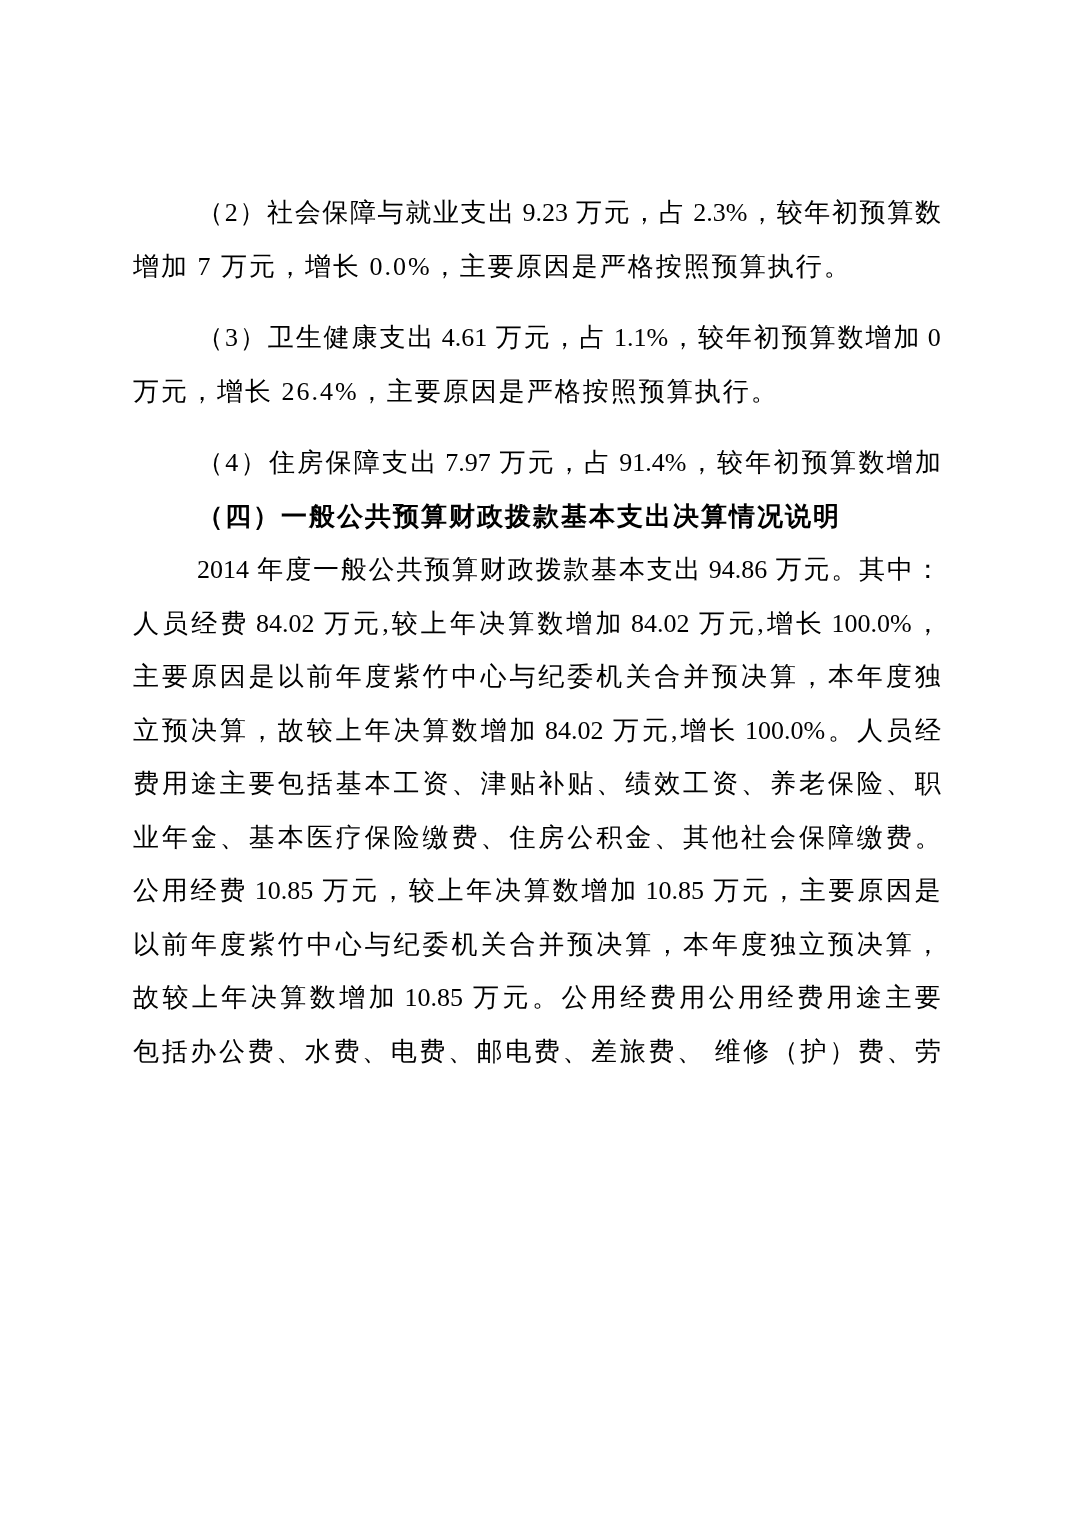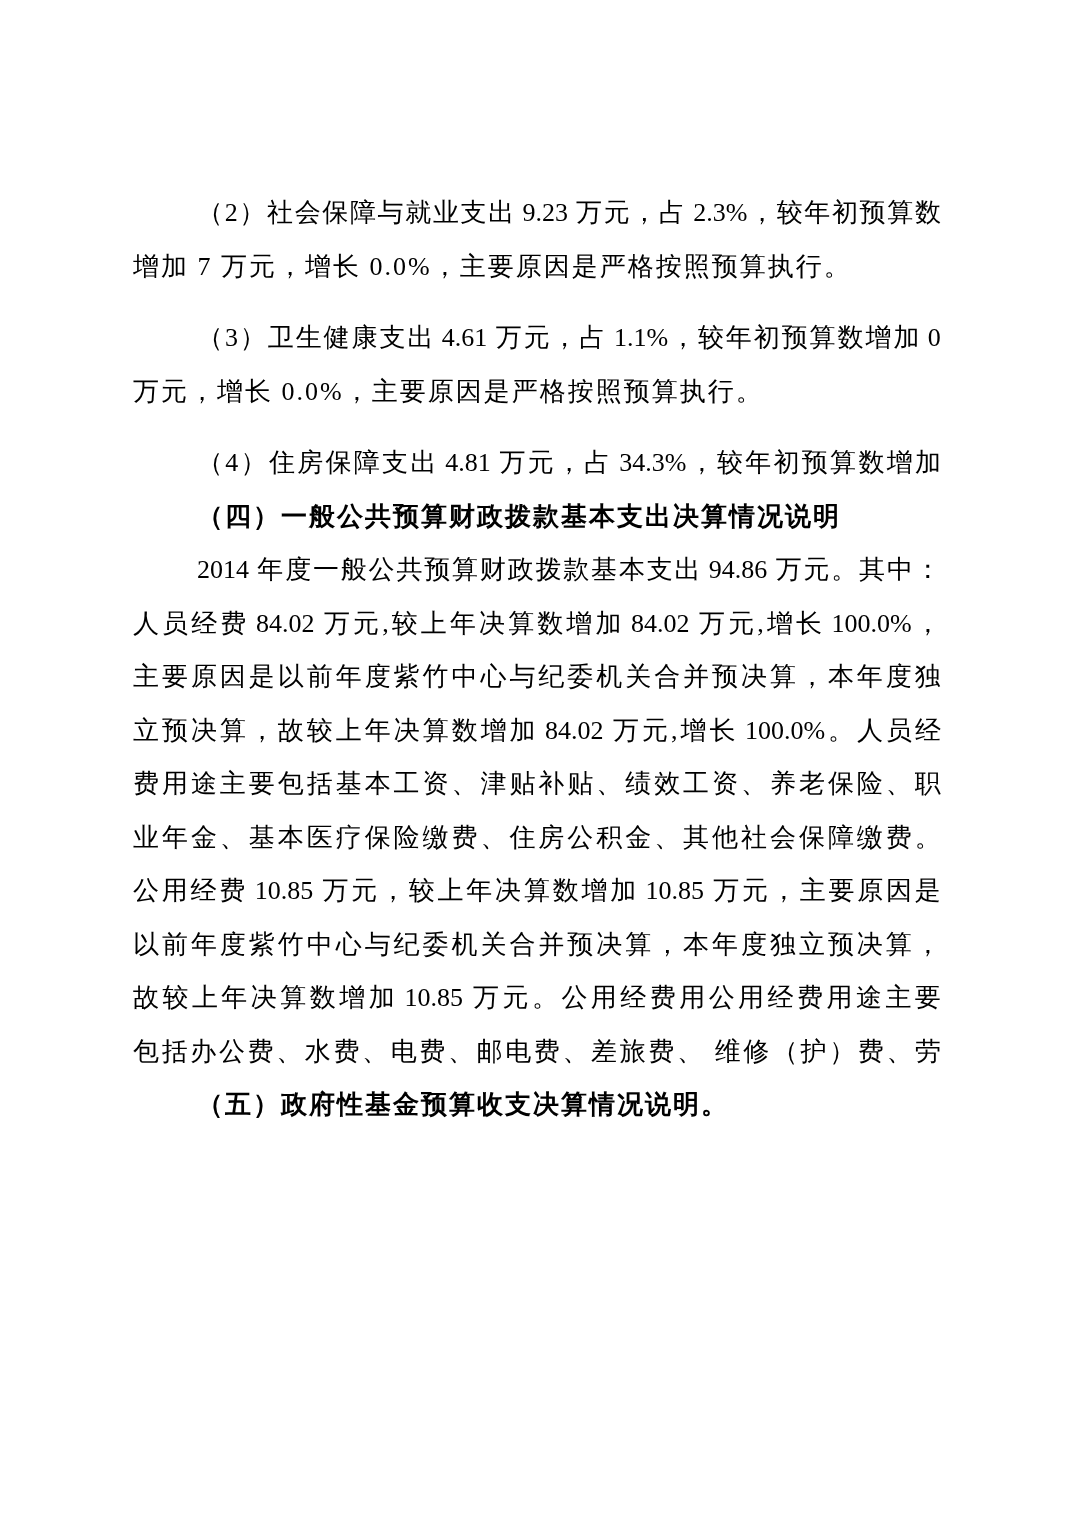--- a/index.html
+++ b/index.html
@@ -38,37 +38,34 @@
 <body>
 
 <div class="page">
   <div class="doc">
       <div class="para spaced">
         <div class="line first fill"><span>（</span><span>2</span><span>）</span><span>社</span><span>会</span><span>保</span><span>障</span><span>与</span><span>就</span><span>业</span><span>支</span><span>出</span><span> 9.23 </span><span>万</span><span>元</span><span>，</span><span>占</span><span> 2.3%</span><span>，</span><span>较</span><span>年</span><span>初</span><span>预</span><span>算</span><span>数</span></div>
         <div class="line">增加 7 万元，增长 0.0%，主要原因是严格按照预算执行。</div>
       </div>
       <div class="para spaced">
         <div class="line first fill"><span>（</span><span>3</span><span>）</span><span>卫</span><span>生</span><span>健</span><span>康</span><span>支</span><span>出</span><span> 4.61 </span><span>万</span><span>元</span><span>，</span><span>占</span><span> 1.1%</span><span>，</span><span>较</span><span>年</span><span>初</span><span>预</span><span>算</span><span>数</span><span>增</span><span>加</span><span> 0</span></div>
-        <div class="line">万元，增长 0.0%，主要原因是严格按照预算执行。</div>
+        <div class="line">万元，增长 26.4%，主要原因是严格按照预算执行。</div>
       </div>
       <div class="para spaced">
-        <div class="line first fill"><span>（</span><span>4</span><span>）</span><span>住</span><span>房</span><span>保</span><span>障</span><span>支</span><span>出</span><span> 4.81 </span><span>万</span><span>元</span><span>，</span><span>占</span><span> 34.3%</span><span>，</span><span>较</span><span>年</span><span>初</span><span>预</span><span>算</span><span>数</span><span>增</span><span>加</span></div>
+        <div class="line first fill"><span>（</span><span>4</span><span>）</span><span>住</span><span>房</span><span>保</span><span>障</span><span>支</span><span>出</span><span> 7.97 </span><span>万</span><span>元</span><span>，</span><span>占</span><span> 91.4%</span><span>，</span><span>较</span><span>年</span><span>初</span><span>预</span><span>算</span><span>数</span><span>增</span><span>加</span></div>
       </div>
       <div class="para bold">
         <div class="line first">（四）一般公共预算财政拨款基本支出决算情况说明</div>
       </div>
       <div class="para">
         <div class="line first fill"><span>2014 </span><span>年</span><span>度</span><span>一</span><span>般</span><span>公</span><span>共</span><span>预</span><span>算</span><span>财</span><span>政</span><span>拨</span><span>款</span><span>基</span><span>本</span><span>支</span><span>出</span><span> 94.86 </span><span>万</span><span>元</span><span>。</span><span>其</span><span>中</span><span>：</span></div>
         <div class="line fill"><span>人</span><span>员</span><span>经</span><span>费</span><span> 84.02 </span><span>万</span><span>元</span><span>,</span><span>较</span><span>上</span><span>年</span><span>决</span><span>算</span><span>数</span><span>增</span><span>加</span><span> 84.02 </span><span>万</span><span>元</span><span>,</span><span>增</span><span>长</span><span> 100.0%</span><span>，</span></div>
         <div class="line fill"><span>主</span><span>要</span><span>原</span><span>因</span><span>是</span><span>以</span><span>前</span><span>年</span><span>度</span><span>紫</span><span>竹</span><span>中</span><span>心</span><span>与</span><span>纪</span><span>委</span><span>机</span><span>关</span><span>合</span><span>并</span><span>预</span><span>决</span><span>算</span><span>，</span><span>本</span><span>年</span><span>度</span><span>独</span></div>
         <div class="line fill"><span>立</span><span>预</span><span>决</span><span>算</span><span>，</span><span>故</span><span>较</span><span>上</span><span>年</span><span>决</span><span>算</span><span>数</span><span>增</span><span>加</span><span> 84.02 </span><span>万</span><span>元</span><span>,</span><span>增</span><span>长</span><span> 100.0%</span><span>。</span><span>人</span><span>员</span><span>经</span></div>
         <div class="line fill"><span>费</span><span>用</span><span>途</span><span>主</span><span>要</span><span>包</span><span>括</span><span>基</span><span>本</span><span>工</span><span>资</span><span>、</span><span>津</span><span>贴</span><span>补</span><span>贴</span><span>、</span><span>绩</span><span>效</span><span>工</span><span>资</span><span>、</span><span>养</span><span>老</span><span>保</span><span>险</span><span>、</span><span>职</span></div>
         <div class="line fill"><span>业</span><span>年</span><span>金</span><span>、</span><span>基</span><span>本</span><span>医</span><span>疗</span><span>保</span><span>险</span><span>缴</span><span>费</span><span>、</span><span>住</span><span>房</span><span>公</span><span>积</span><span>金</span><span>、</span><span>其</span><span>他</span><span>社</span><span>会</span><span>保</span><span>障</span><span>缴</span><span>费</span><span>。</span></div>
         <div class="line fill"><span>公</span><span>用</span><span>经</span><span>费</span><span> 10.85 </span><span>万</span><span>元</span><span>，</span><span>较</span><span>上</span><span>年</span><span>决</span><span>算</span><span>数</span><span>增</span><span>加</span><span> 10.85 </span><span>万</span><span>元</span><span>，</span><span>主</span><span>要</span><span>原</span><span>因</span><span>是</span></div>
         <div class="line fill"><span>以</span><span>前</span><span>年</span><span>度</span><span>紫</span><span>竹</span><span>中</span><span>心</span><span>与</span><span>纪</span><span>委</span><span>机</span><span>关</span><span>合</span><span>并</span><span>预</span><span>决</span><span>算</span><span>，</span><span>本</span><span>年</span><span>度</span><span>独</span><span>立</span><span>预</span><span>决</span><span>算</span><span>，</span></div>
         <div class="line fill"><span>故</span><span>较</span><span>上</span><span>年</span><span>决</span><span>算</span><span>数</span><span>增</span><span>加</span><span> 10.85 </span><span>万</span><span>元</span><span>。</span><span>公</span><span>用</span><span>经</span><span>费</span><span>用</span><span>公</span><span>用</span><span>经</span><span>费</span><span>用</span><span>途</span><span>主</span><span>要</span></div>
         <div class="line fill"><span>包</span><span>括</span><span>办</span><span>公</span><span>费</span><span>、</span><span>水</span><span>费</span><span>、</span><span>电</span><span>费</span><span>、</span><span>邮</span><span>电</span><span>费</span><span>、</span><span>差</span><span>旅</span><span>费</span><span>、</span><span> </span><span>维</span><span>修</span><span>（</span><span>护</span><span>）</span><span>费</span><span>、</span><span>劳</span></div>
       </div>
-      <div class="para bold">
-        <div class="line first">（五）政府性基金预算收支决算情况说明。</div>
-      </div>
     </div>
 </div>
 
 </body></html>

